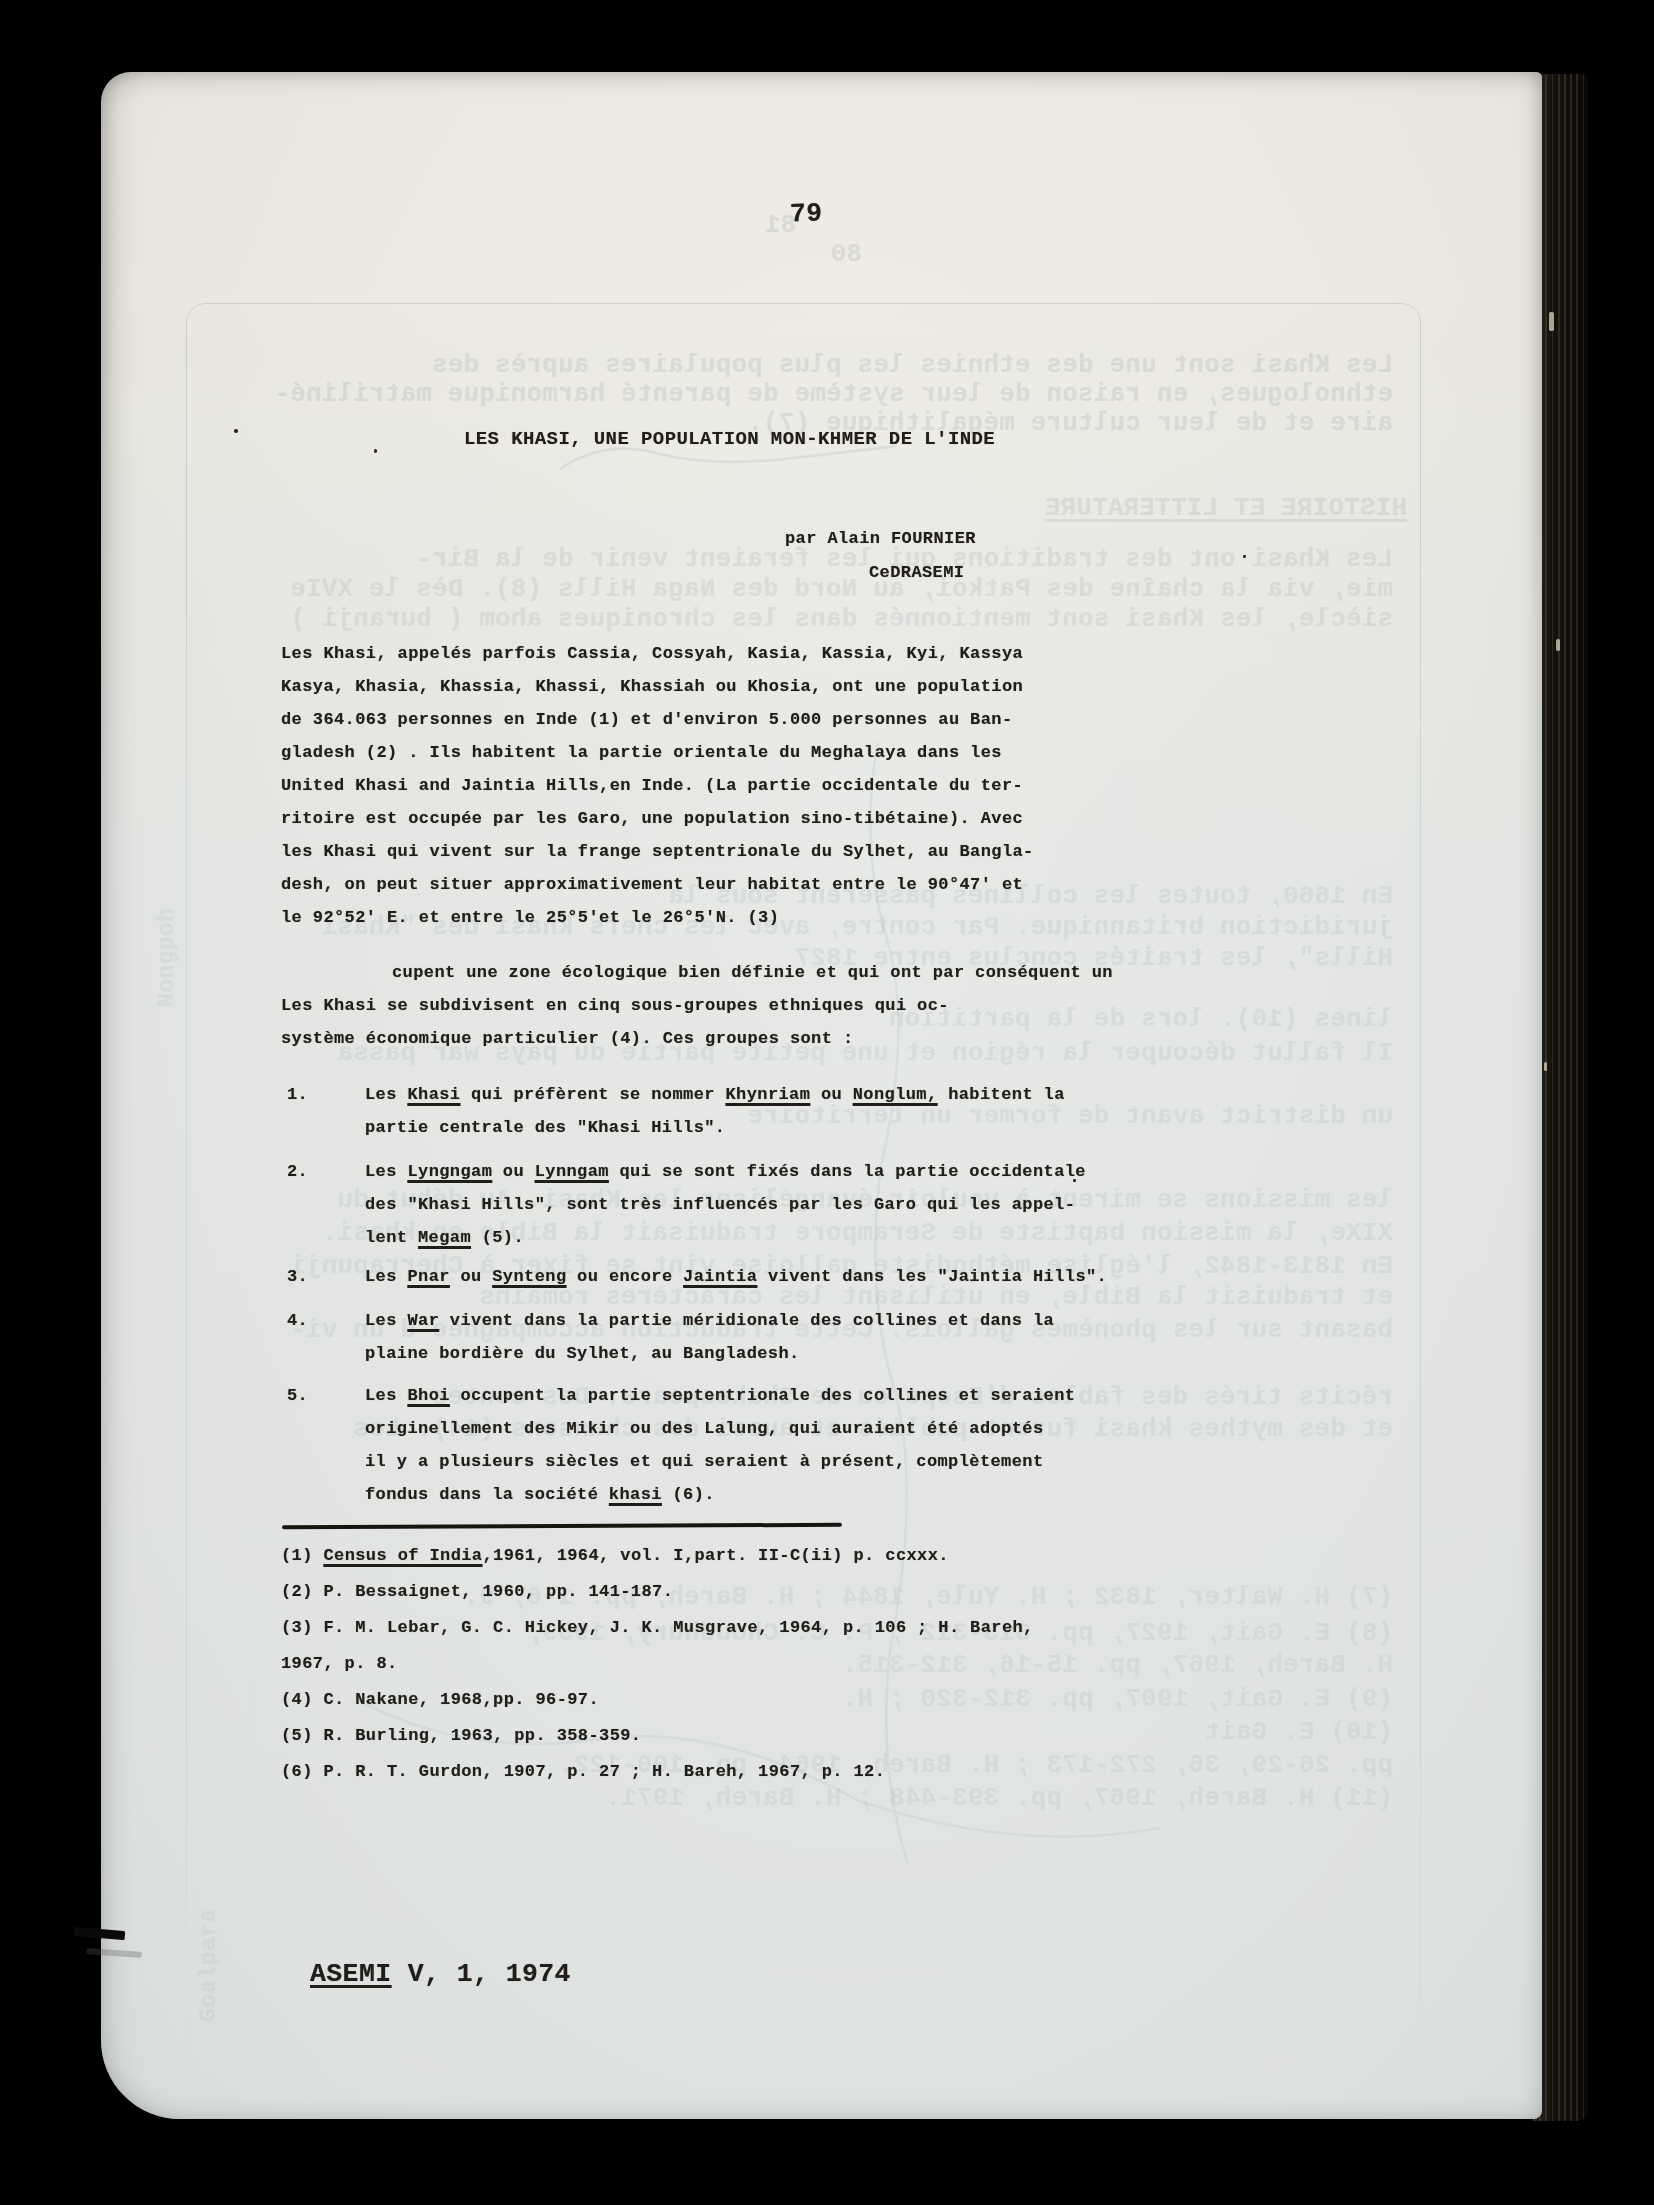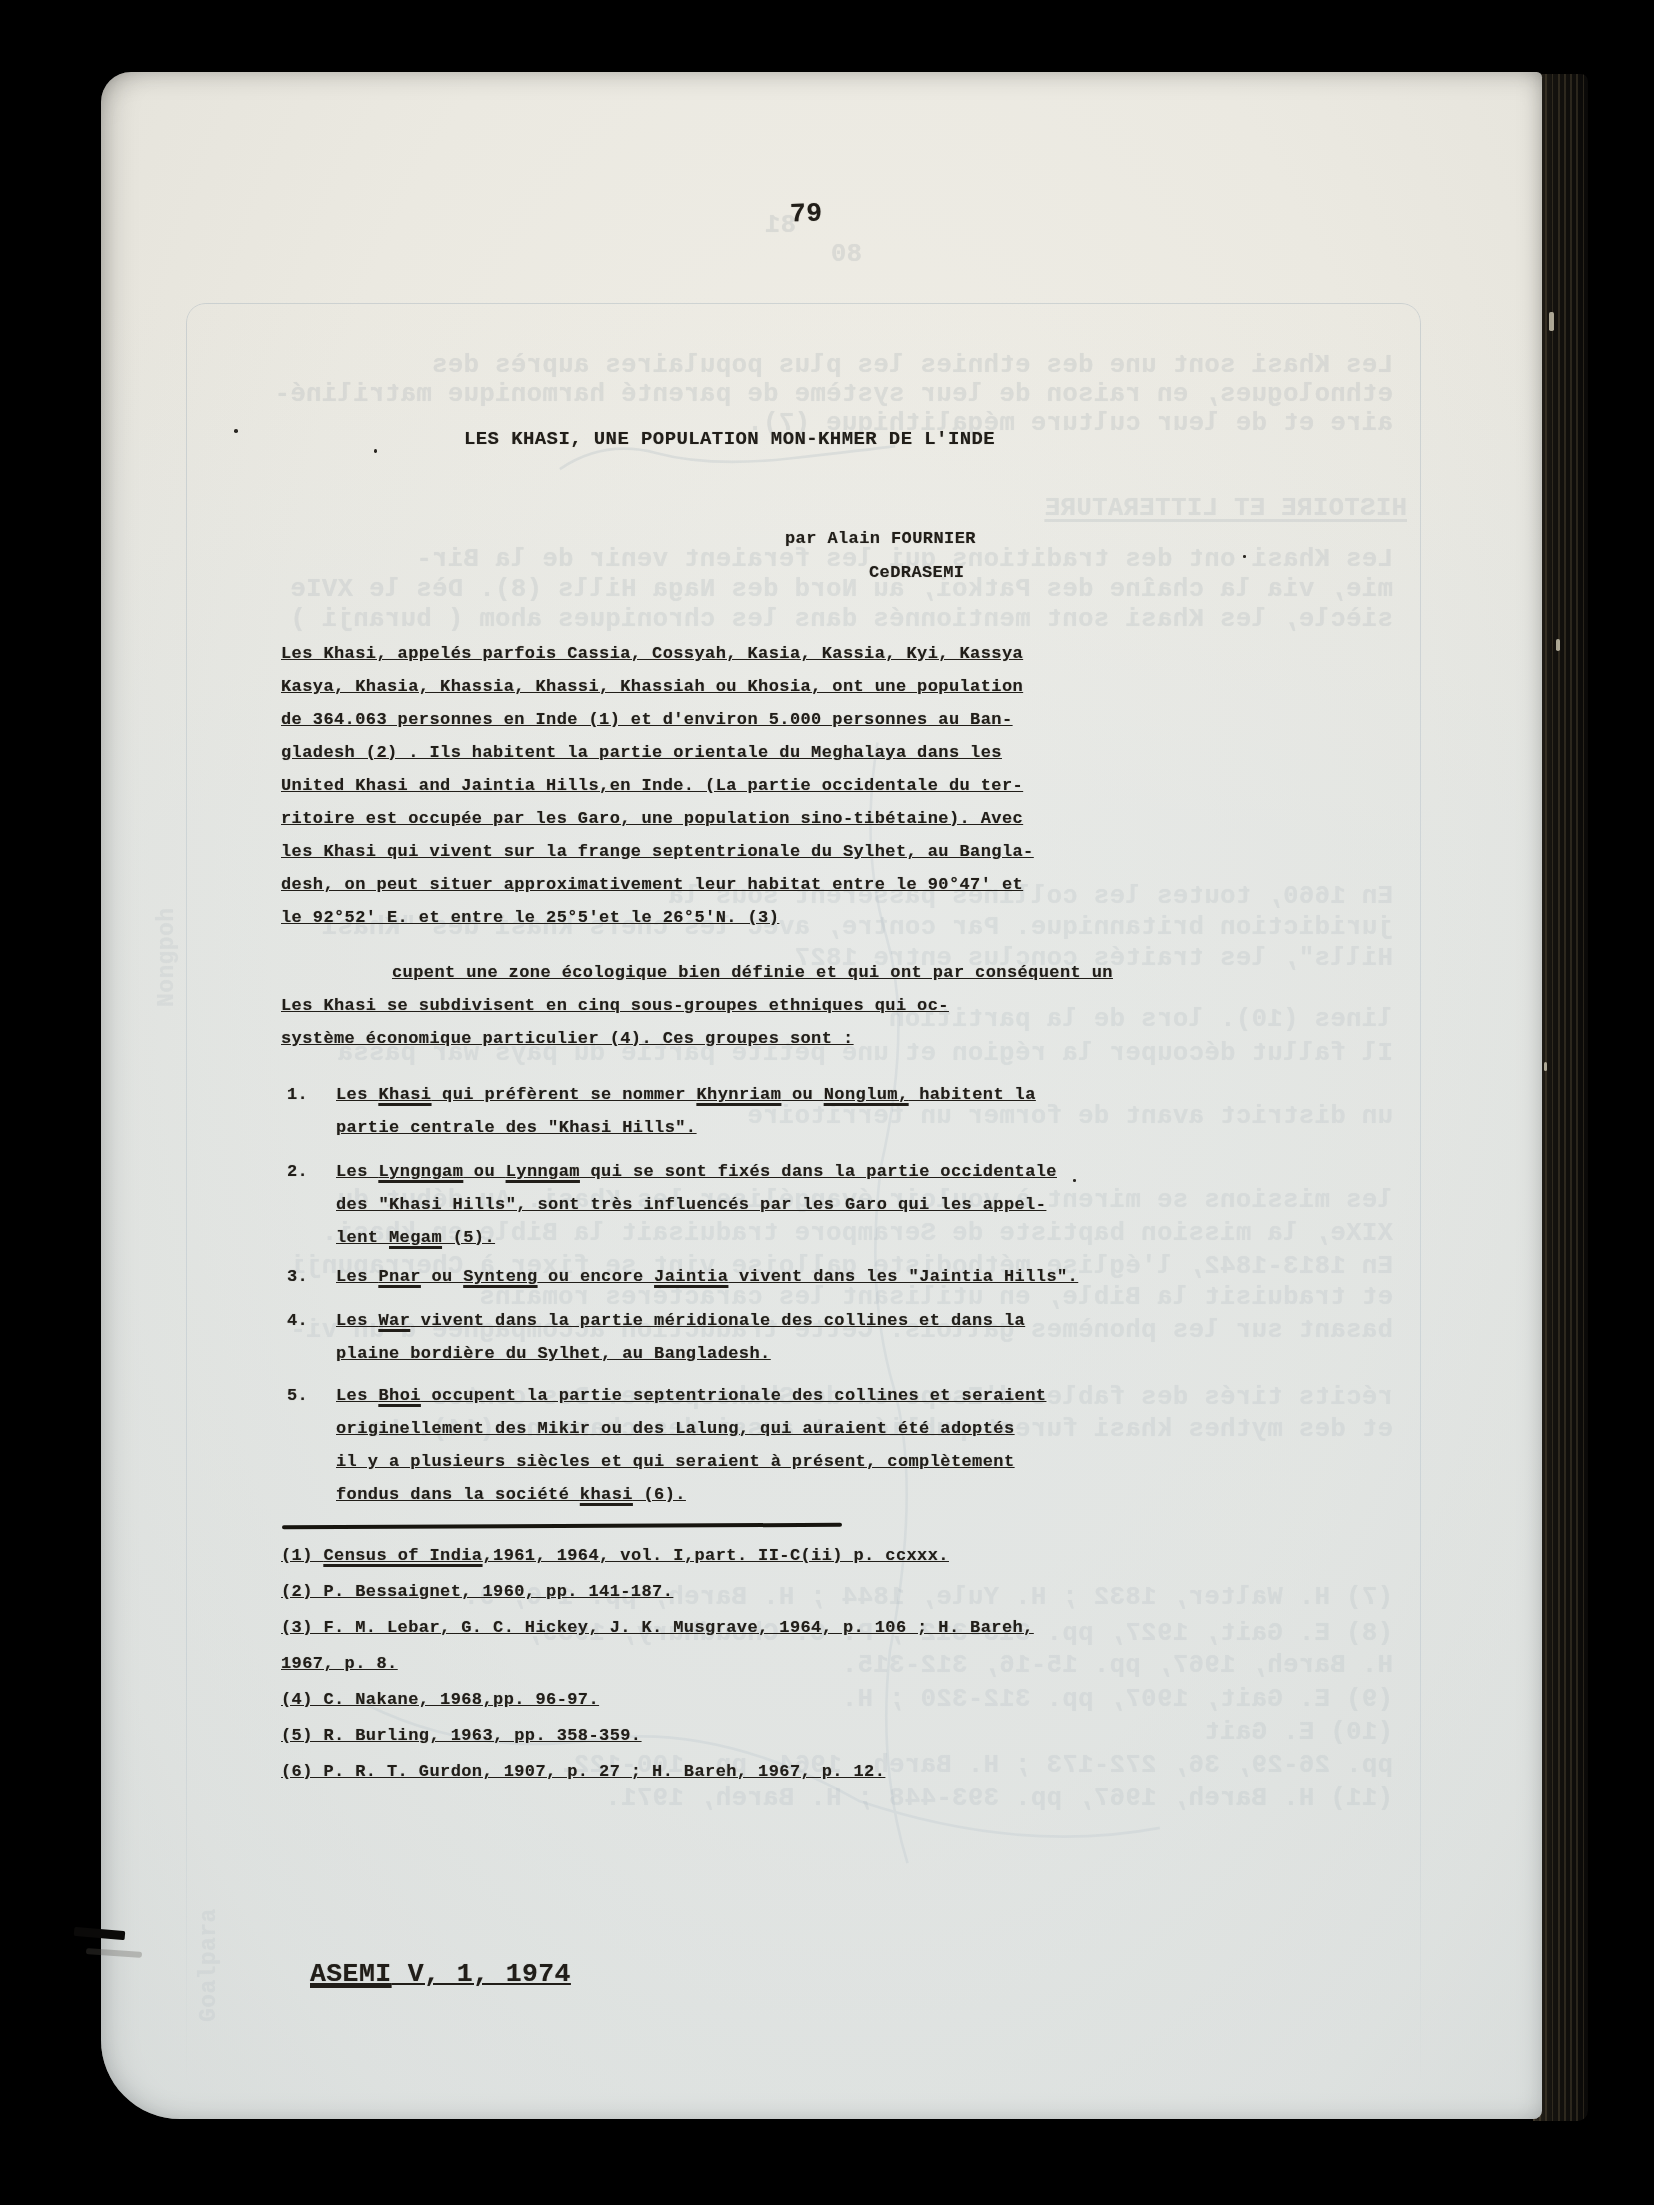--- a/index.html
+++ b/index.html
@@ -24,36 +24,36 @@
                inset -17.6px 0 30px -23px rgba(0,0,0,.28),
                inset 0 -14px 30px -19.4px rgba(0,0,0,.30);
     overflow:hidden;}
   .cool-cast{position:absolute;left:0;top:221px;width:1441px;height:1826px;
     background:linear-gradient(180deg, rgba(214,224,231,0) 0%, rgba(210,222,230,.30) 30%, rgba(206,219,228,.38) 100%);
     pointer-events:none;}
 
   
   .tw{color:#211e19;font-weight:700;font-size:17px;letter-spacing:0.4px;
       text-shadow:0 0 0.9px rgba(35,30,25,.45);white-space:pre;}
-  .ln{height:33px;line-height:33px;text-decoration:underline;}
+  .ln{height:33px;line-height:33px;}
   .u{text-decoration:underline;text-decoration-thickness:2.6px;text-underline-offset:4.4px;}
 
   .pageno{position:absolute;left:689px;top:127px;font-size:26.5px;transform:rotate(-2deg);}
   .title{position:absolute;left:363px;top:356px;font-size:19px;}
   .byline{position:absolute;left:684px;top:457px;}
   .affil{position:absolute;left:768px;top:491px;}
 
   .para,.fns{position:absolute;left:180px;width:1138px;}
   .p1{top:565px;}
   .p2{top:884px;}
   .p2 .ln:first-child{text-indent:111px;}
 
   .li{position:absolute;left:186px;width:1147px;}
   .li .num{position:absolute;left:0;top:0;height:33px;line-height:33px;}
-  .li .li-lines{margin-left:49px;}
+  .li .li-lines{margin-left:78px;}
   .li .ln{height:33px;line-height:33px;}
   .li1{top:1006px;} .li2{top:1083px;} .li3{top:1188px;} .li4{top:1232px;} .li5{top:1307px;}
 
   .fn-rule{position:absolute;left:181px;top:1452px;width:560px;height:4.4px;background:#17150f;
            border-radius:2.6px;transform:rotate(-.25deg);}
   .fns{top:1466px;}
   .fns .ln{height:36px;line-height:36px;}
 
   .footer{position:absolute;left:209px;top:1886px;font-size:26.5px;}
 

